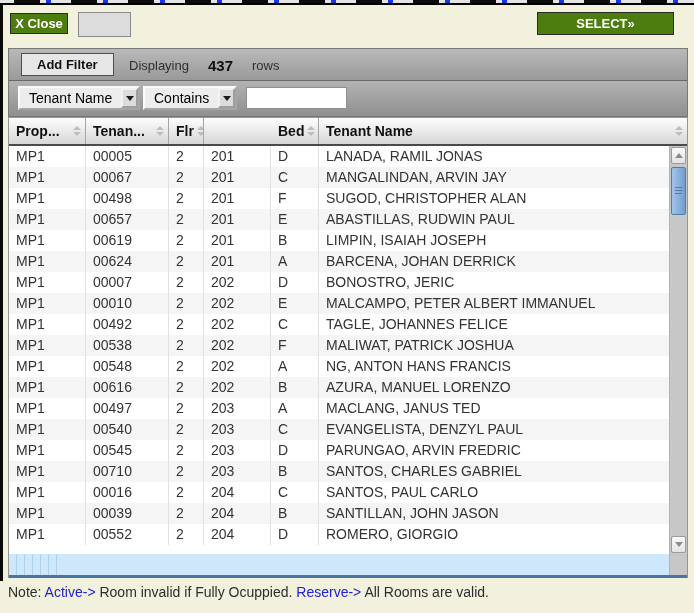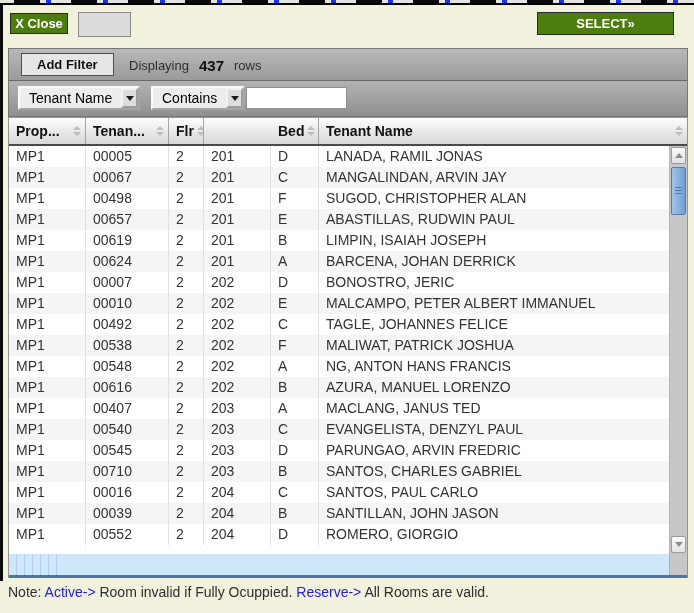--- a/index.html
+++ b/index.html
@@ -50,37 +50,37 @@
     position:relative; height:35px;
     background:linear-gradient(#b3b3b3,#8f8f8f);
   }
   .btn-addfilter {
     position:absolute; left:12px; top:4px; height:23px; padding:0 15px;
     background:#e6e6e6; border:1px solid #4e4e4e; font-weight:bold;
     font-size:13px; color:#111; display:flex; align-items:center; cursor:pointer;
   }
   .displaying {
     position:absolute; left:120px; top:0; height:32px; display:flex;
-    align-items:center; gap:10px; font-size:13px; color:#2e2e2e;
+    align-items:center; gap:19px; font-size:13px; color:#2e2e2e;
   }
   .displaying b { font-size:15px; color:#111; }
 
   .xselect {
     position:absolute; top:5px; height:24px; display:flex; align-items:stretch;
     background:#ededed; border:2px outset #fafafa; cursor:pointer;
   }
   .xselect .lbl { padding:2px 9px 0 9px; font-size:14px; color:#000; white-space:nowrap; }
   .xselect .drop-btn {
     width:17px; background:#dcdcdc; border:2px outset #f2f2f2;
     display:flex; align-items:center; justify-content:center;
   }
   .tri-dn-s { width:0; height:0; border-left:4px solid transparent;
     border-right:4px solid transparent; border-top:5px solid #1c1c1c; }
   .sel-field { left:9px; }
-  .sel-op { left:142px;justify-content:center; }
+  .sel-op { left:134px;justify-content:center; }
   .filter-input {
     position:absolute; left:237px; top:6px; width:101px; height:22px;
     background:#fff; border:1px solid #8f8f8f; font-size:14px; padding:0 4px;
     font-family:"Liberation Sans", sans-serif;
   }
 
   
   .tablebox {
     position:absolute; left:8px; top:117px; width:680px; height:461px;
     background:#fff; border:1px solid #949494; border-bottom:none;
@@ -355,21 +355,21 @@
         <div class="cell">MP1</div>
         <div class="cell">00616</div>
         <div class="cell">2</div>
         <div class="cell">202</div>
         <div class="cell">B</div>
         <div class="cell">AZURA, MANUEL LORENZO</div>
       </div>
 
       <div class="row">
         <div class="cell">MP1</div>
-        <div class="cell">00407</div>
+        <div class="cell">00497</div>
         <div class="cell">2</div>
         <div class="cell">203</div>
         <div class="cell">A</div>
         <div class="cell">MACLANG, JANUS TED</div>
       </div>
 
       <div class="row">
         <div class="cell">MP1</div>
         <div class="cell">00540</div>
         <div class="cell">2</div>

